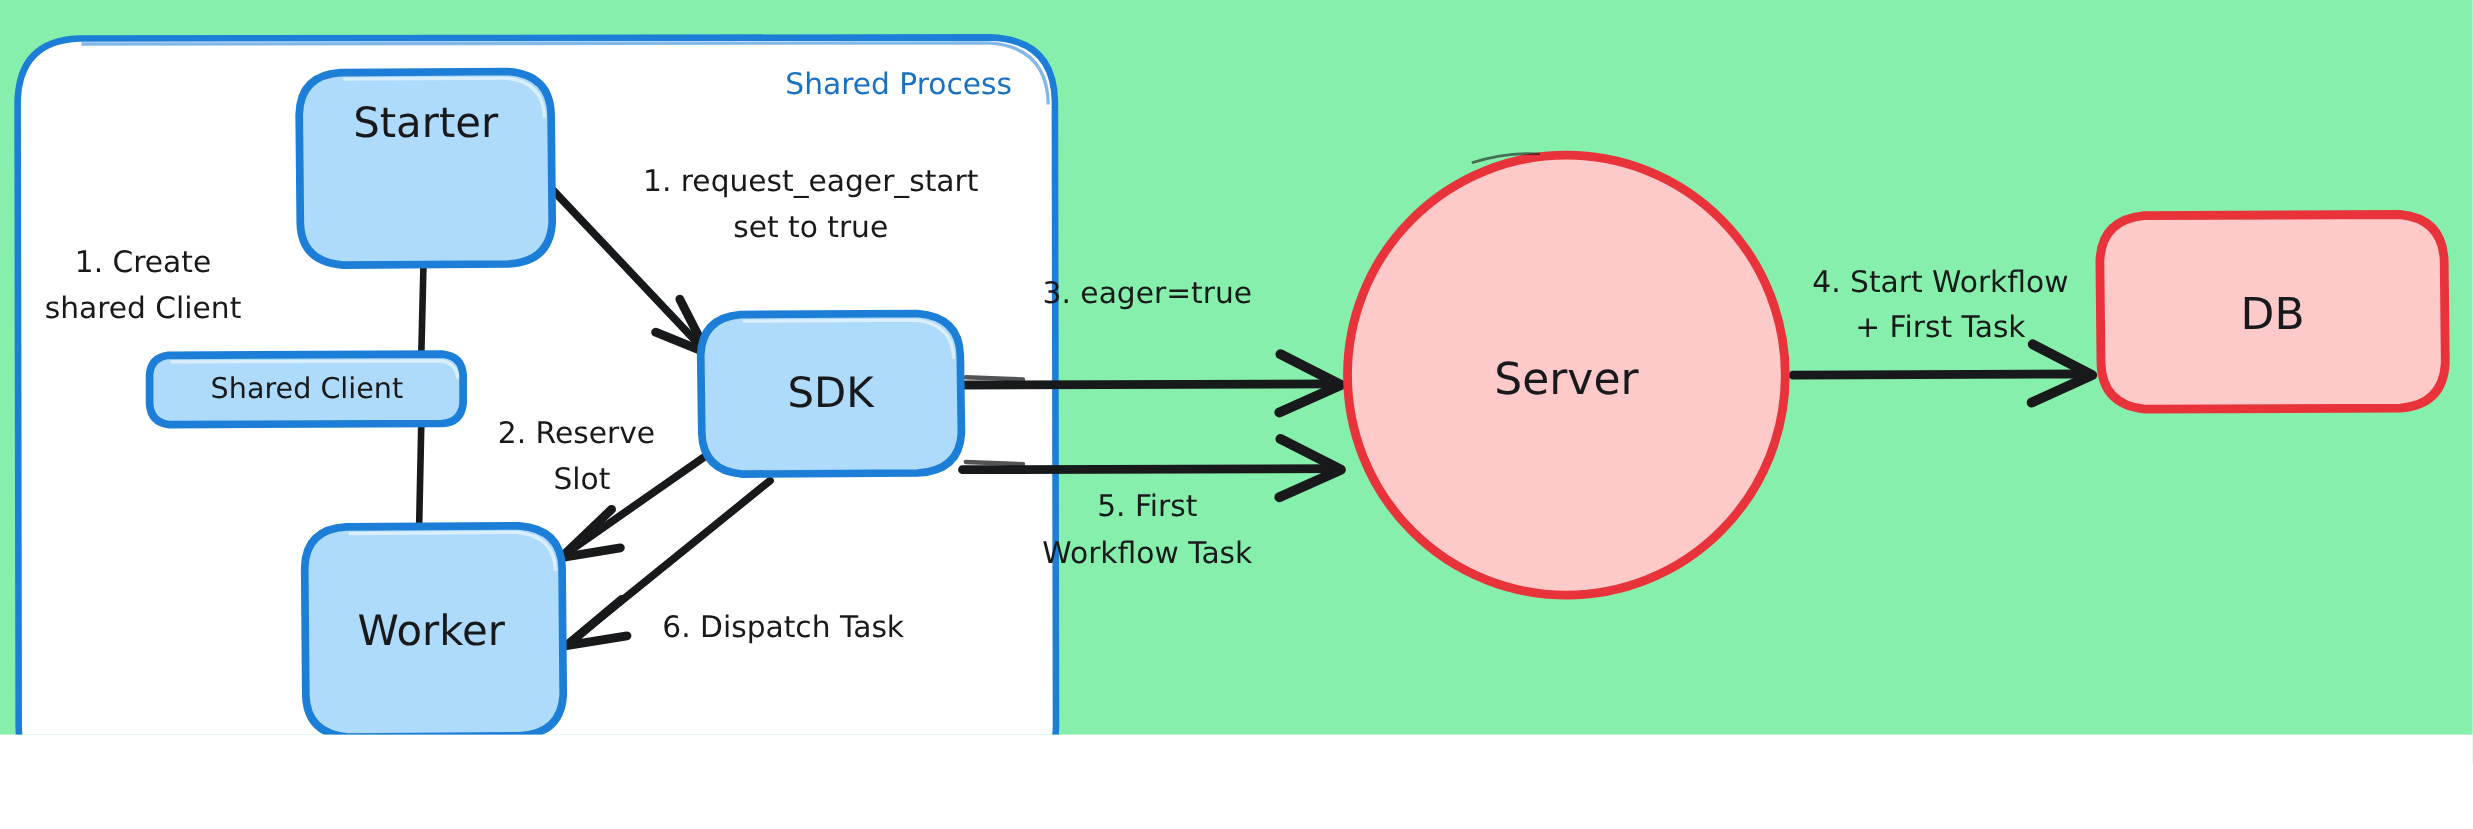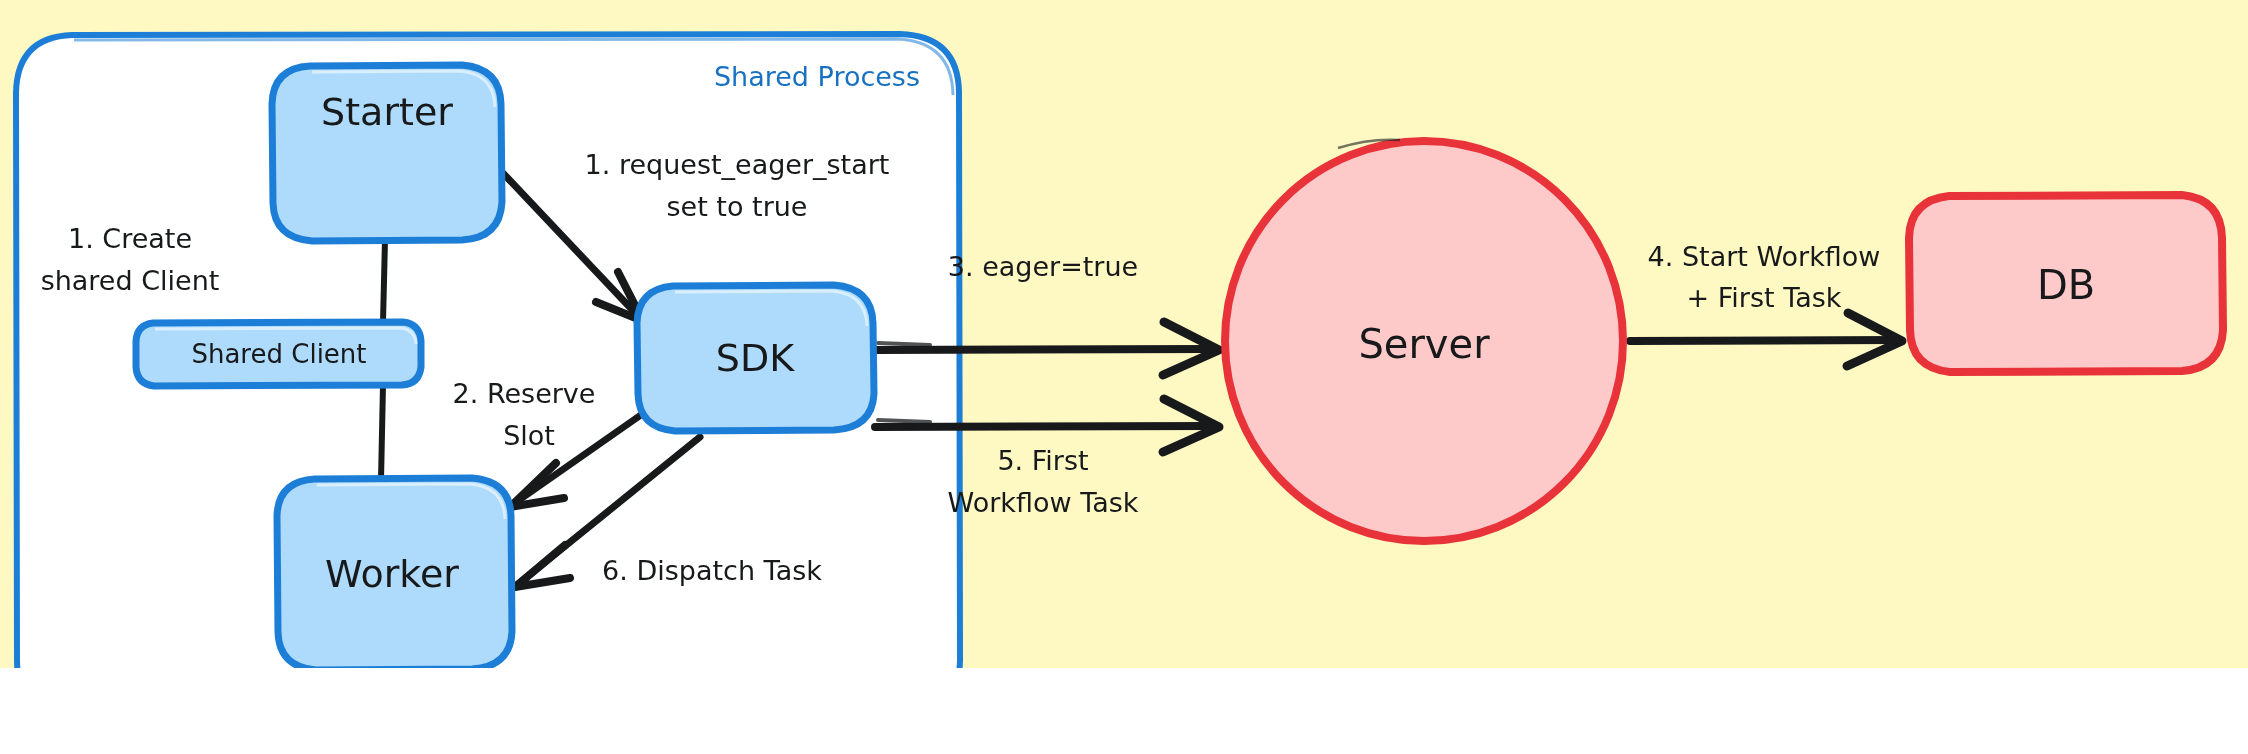--- a/index.html
+++ b/index.html
@@ -4,21 +4,21 @@
 <style>
   html, body {
     margin: 0;
     padding: 0;
     background: #ffffff;
   }
   #canvas {
     position: relative;
     width: 2248px;
     height: 668px;
-    background: #fef9c3;
+    background: #86efac;
     overflow: hidden;
     font-family: "DejaVu Sans", sans-serif;
   }
   #diagram-svg {
     position: absolute;
     left: 0;
     top: 0;
     width: 2248px;
     height: 754px;
   }

